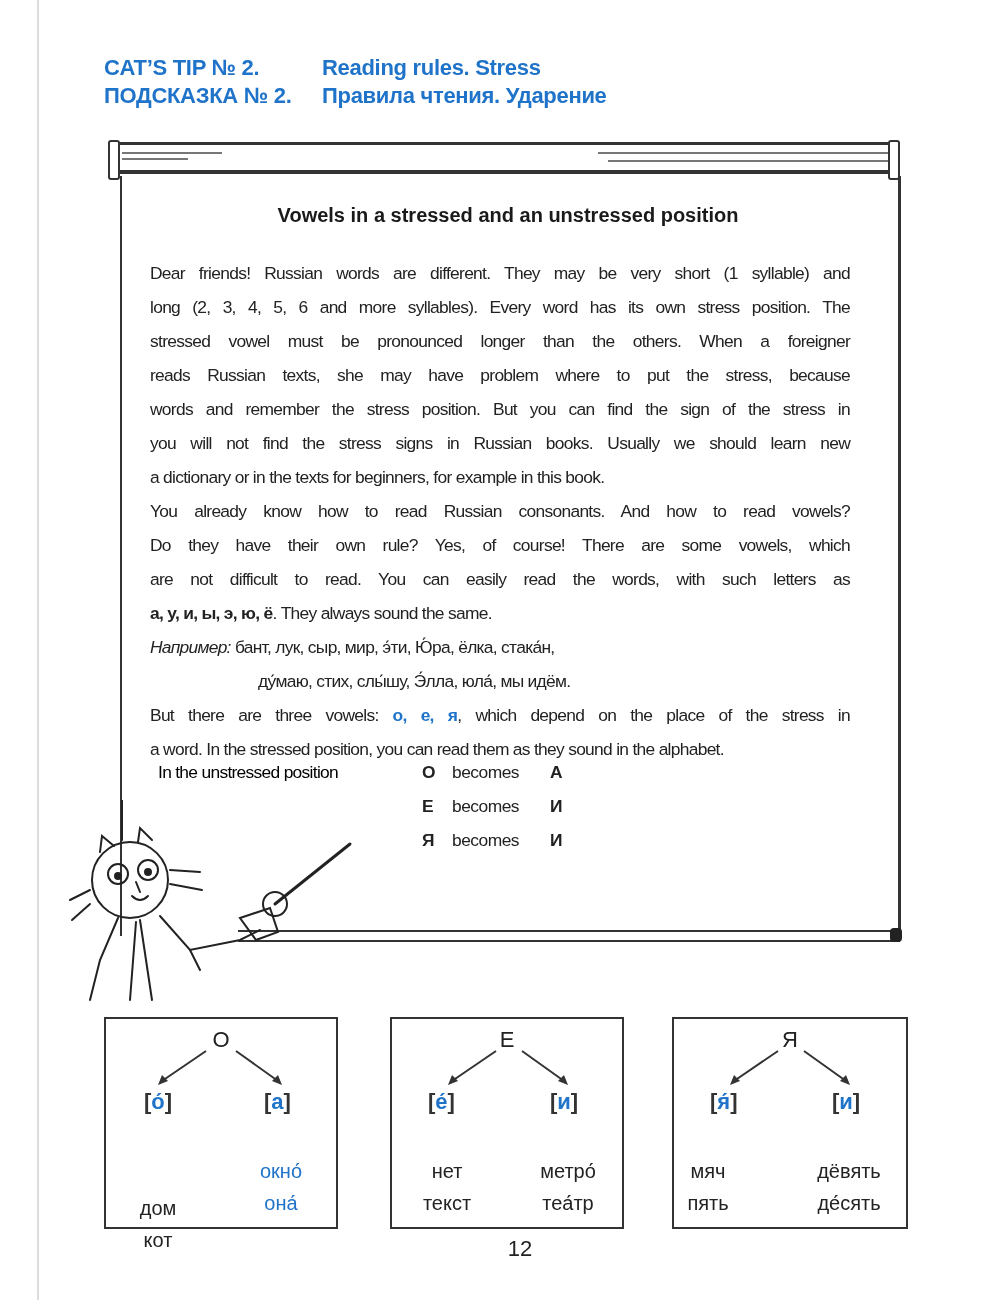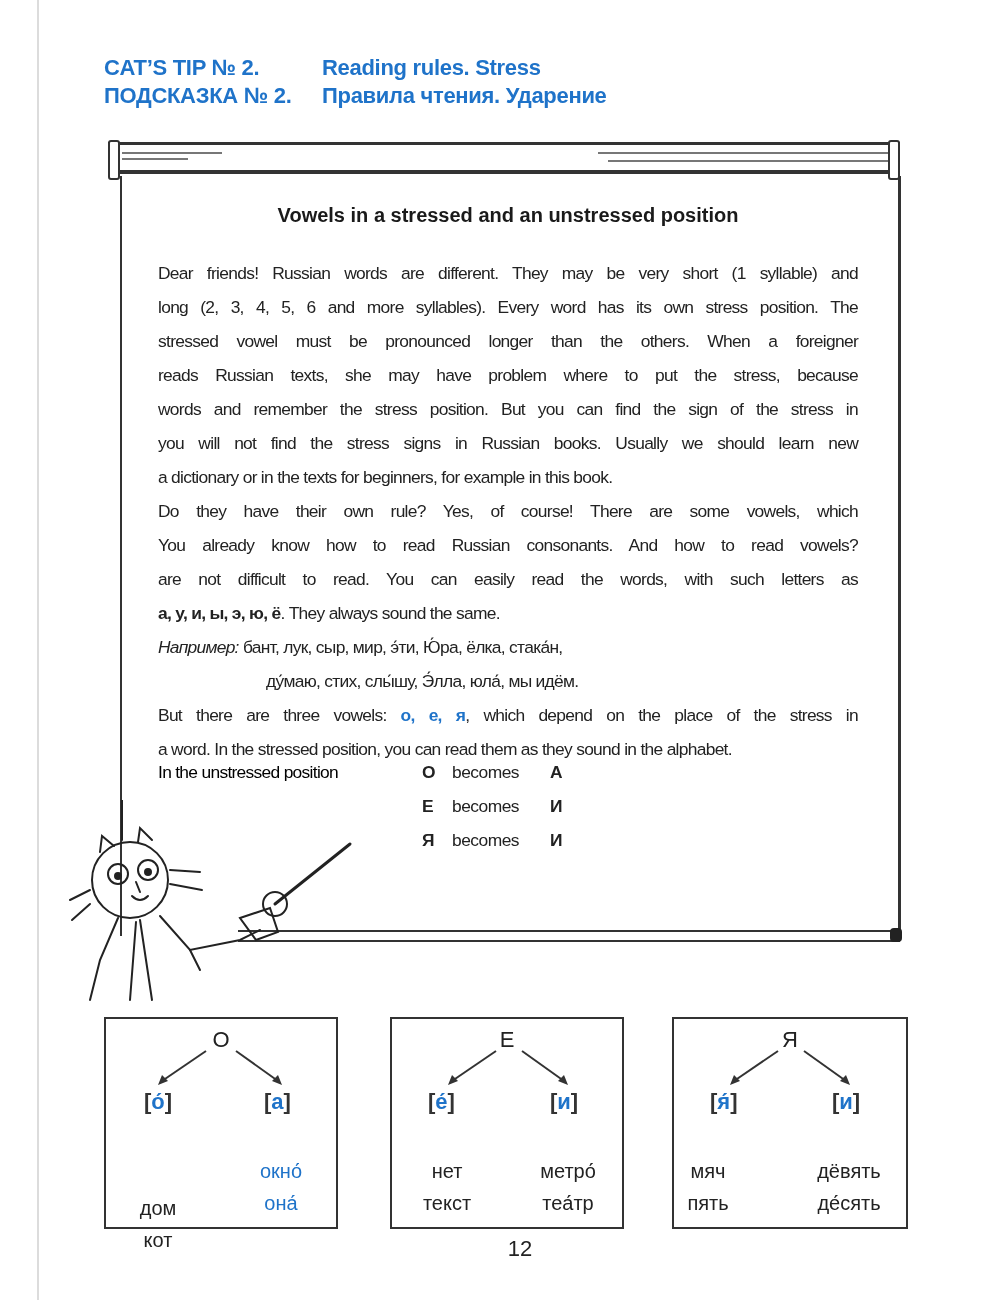--- a/index.html
+++ b/index.html
@@ -19,21 +19,21 @@
   .roller .sh { position: absolute; height: 2px; background: #777; }
   .board { position: absolute; left: 120px; top: 176px; width: 776px; height: 760px;
            border-left: 2px solid #333; border-right: 3px solid #333; }
   .board-bottom { position: absolute; left: 238px; top: 930px; width: 662px; height: 8px;
                   border-top: 2px solid #333; border-bottom: 2px solid #333; }
   .board-knob { position: absolute; left: 890px; top: 928px; width: 12px; height: 14px; background: #222; border-radius: 4px; }
 
   .board-title { position: absolute; left: 120px; top: 204px; width: 776px; text-align: center;
                  font-weight: bold; font-size: 20px; color: #1a1a1a; }
 
-  .body-text { position: absolute; left: 158px; top: 256px; width: 700px; font-size: 17.4px; line-height: 34px;
+  .body-text { position: absolute; left: 150px; top: 256px; width: 700px; font-size: 17.4px; line-height: 34px;
                letter-spacing: -0.7px; color: #222; text-align: justify; }
   .body-text p { margin: 0; text-align-last: left; }
   .body-text .just { text-align-last: justify; }
   .b { font-weight: bold; margin-top: 12px; }
   .blue { color: #1f73c9; font-weight: bold; }
   .it { font-style: italic; }
   .examples-2 { padding-left: 108px; }
 
   .unstressed { position: absolute; left: 158px; top: 762px; font-size: 17.4px; letter-spacing: -0.7px; color: #000000; }
   .rules { position: absolute; left: 422px; top: 762px; font-size: 17.4px; color: #222; }
@@ -88,22 +88,22 @@
 <div class="board-title">Vowels in a stressed and an unstressed position</div>
 
 <div class="body-text">
   <p class="just">Dear friends! Russian words are different. They may be very short (1 syllable) and</p>
   <p class="just">long (2, 3, 4, 5, 6 and more syllables). Every word has its own stress position. The</p>
   <p class="just">stressed vowel must be pronounced longer than the others. When a foreigner</p>
   <p class="just">reads Russian texts, she may have problem where to put the stress, because</p>
   <p class="just">words and remember the stress position. But you can find the sign of the stress in</p>
   <p class="just">you will not find the stress signs in Russian books. Usually we should learn new</p>
   <p>a dictionary or in the texts for beginners, for example  in this book.</p>
+  <p class="just">You already know how to read Russian consonants. And how to read vowels?</p>
   <p class="just">Do they have their own rule? Yes, of course! There are some vowels, which</p>
-  <p class="just">You already know how to read Russian consonants. And how to read vowels?</p>
   <p class="just">are not difficult to read. You can easily read the words, with such letters as</p>
   <p><span class="b">а, у, и, ы, э, ю, ё</span><span>. They always sound the same.</span></p>
   <p><span class="it">Например:</span><span> бант, лук, сыр, мир, э́ти, Ю́ра, ёлка, стака́н,</span></p>
   <p class="examples-2">ду́маю, стих, слы́шу, Э́лла, юла́, мы идём.</p>
   <p class="just"><span>But there are three vowels: </span><span class="blue">о, е, я</span><span>, which depend on the place of the stress in</span></p>
   <p>a word. In the stressed position, you can read them as they sound in the alphabet.</p>
 </div>
 
 <div class="unstressed">In the unstressed position</div>
 <div class="rules">

